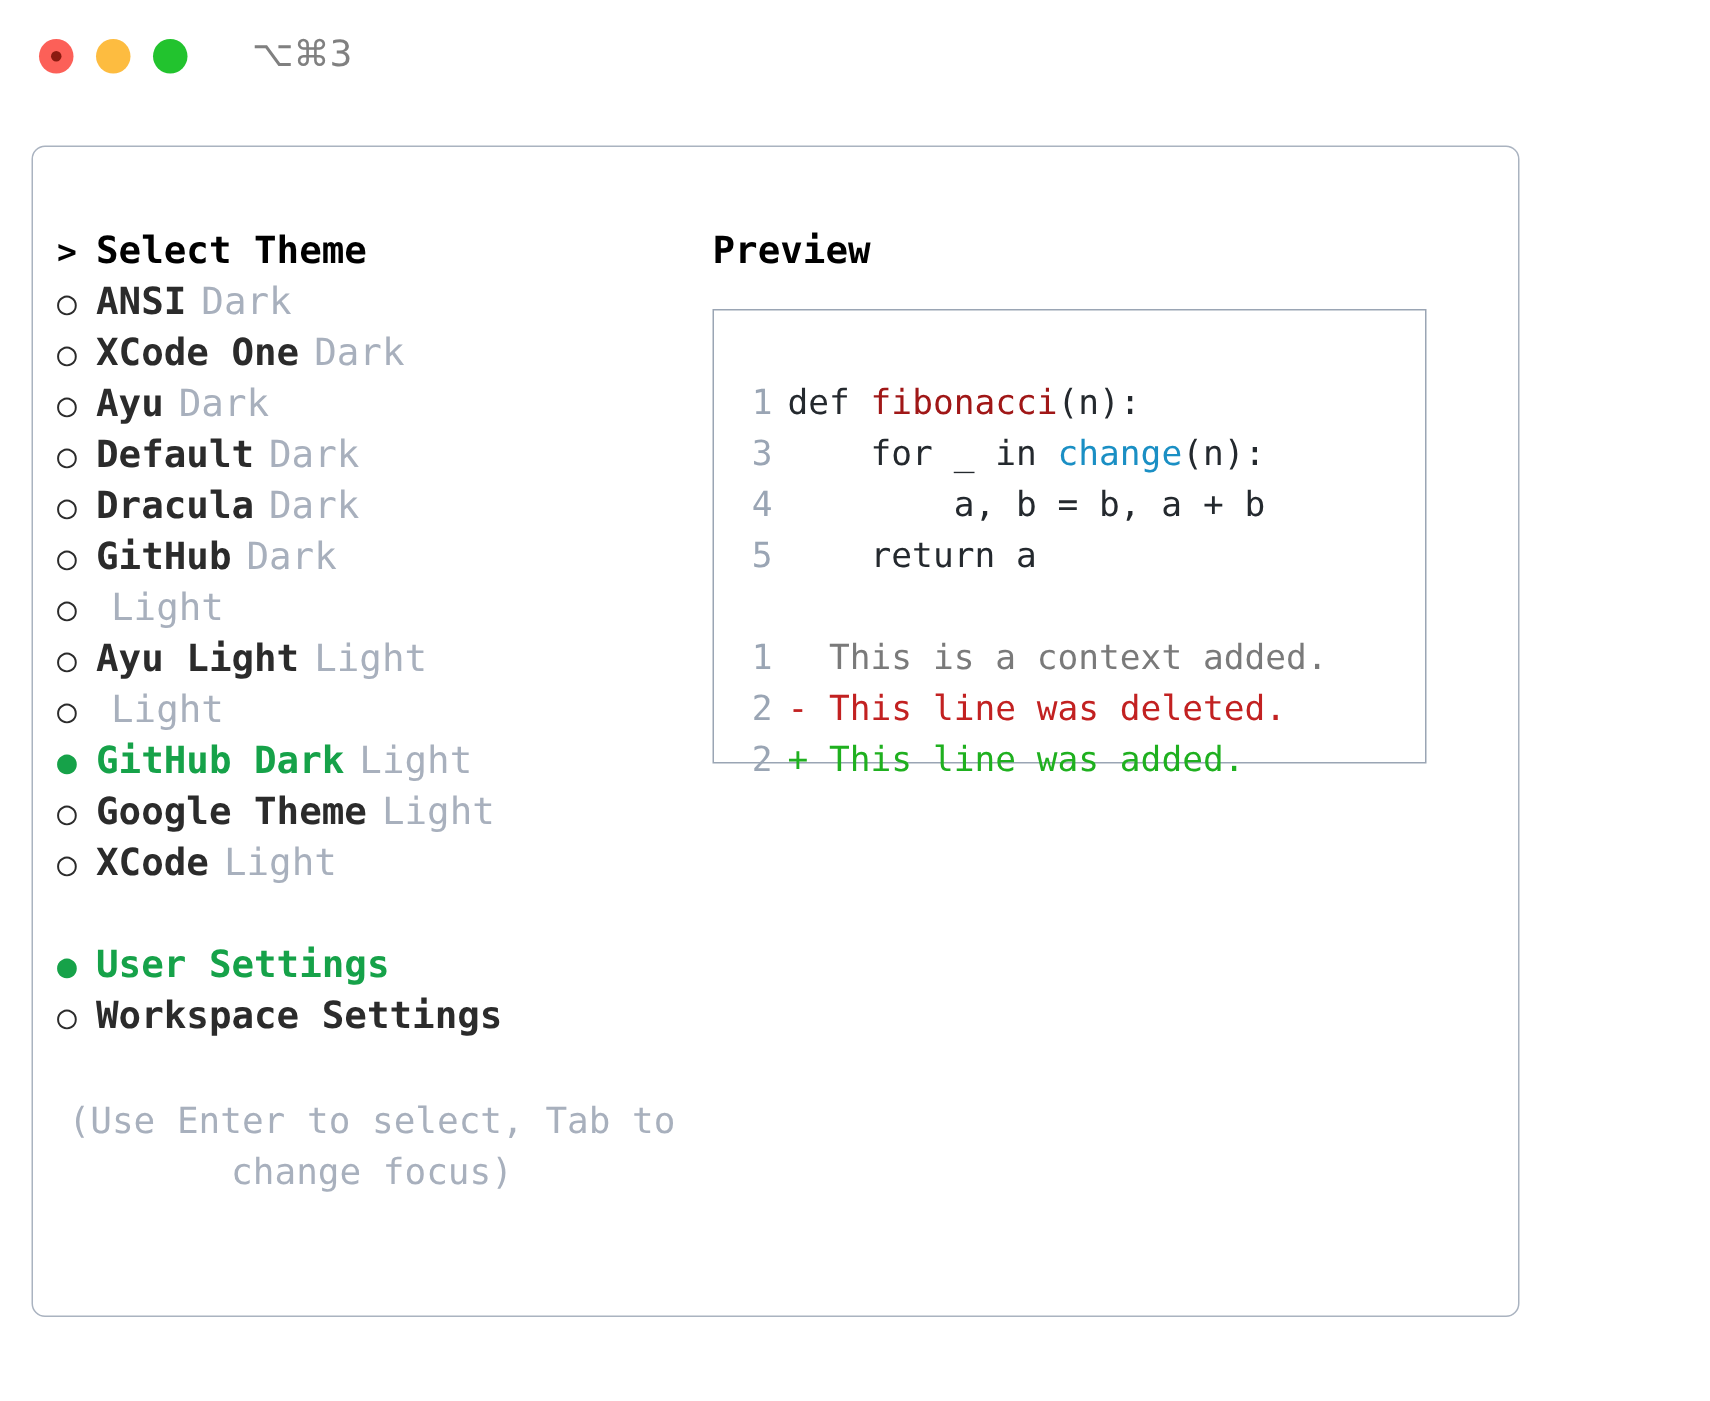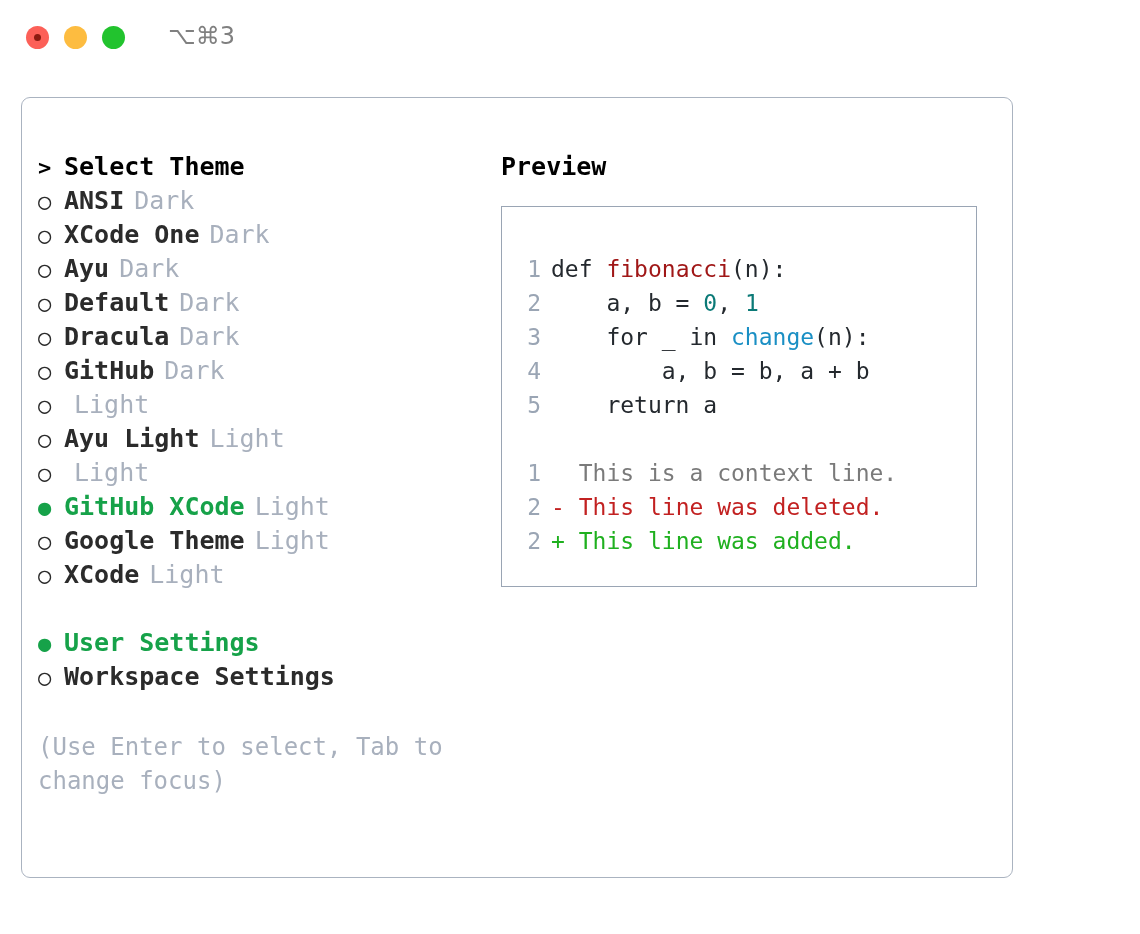--- a/index.html
+++ b/index.html
@@ -118,38 +118,39 @@
 
   .spacer-sm { height: 34px; }
 
   .hint {
     margin-top: 36px;
     font-size: 24px;
     line-height: 34px;
     color: #a8b0bd;
     width: 420px;
     white-space: pre-wrap;
+    text-align: center;
   }
 
   
   .right-col {
     position: absolute;
-    left: 479px; top: 52px;
+    left: 453px; top: 52px;
     width: 490px;
   }
   .preview-label {
     font-size: 25px;
     font-weight: bold;
     color: #000000;
     line-height: 34px;
   }
   .preview-box {
     margin-top: 22px;
     width: 476px;
-    height: 381px;
+    height: 303px;
     border: 1.5px solid #9aa5b4;
     background: #ffffff;
     box-sizing: border-box;
     position: relative;
   }
   .code-area {
     position: absolute;
     left: 13px; top: 45px;
     right: 8px;
   }
@@ -201,21 +202,21 @@
       <div id="theme-rows">
           <div class="list-row"><span class="marker">○</span><span class="row-title">ANSI</span><span class="row-tag">Dark</span></div>
           <div class="list-row"><span class="marker">○</span><span class="row-title">XCode One</span><span class="row-tag">Dark</span></div>
           <div class="list-row"><span class="marker">○</span><span class="row-title">Ayu</span><span class="row-tag">Dark</span></div>
           <div class="list-row"><span class="marker">○</span><span class="row-title">Default</span><span class="row-tag">Dark</span></div>
           <div class="list-row"><span class="marker">○</span><span class="row-title">Dracula</span><span class="row-tag">Dark</span></div>
           <div class="list-row"><span class="marker">○</span><span class="row-title">GitHub</span><span class="row-tag">Dark</span></div>
           <div class="list-row"><span class="marker">○</span><span class="row-tag">Light</span></div>
           <div class="list-row"><span class="marker">○</span><span class="row-title">Ayu Light</span><span class="row-tag">Light</span></div>
           <div class="list-row"><span class="marker">○</span><span class="row-tag">Light</span></div>
-          <div class="list-row"><span class="marker dot-on">●</span><span class="row-title sel">GitHub XCode</span><span class="row-tag">Light</span></div>
+          <div class="list-row"><span class="marker dot-on">●</span><span class="row-title sel">GitHub Dark</span><span class="row-tag">Light</span></div>
           <div class="list-row"><span class="marker">○</span><span class="row-title">Google Theme</span><span class="row-tag">Light</span></div>
           <div class="list-row"><span class="marker">○</span><span class="row-title">XCode</span><span class="row-tag">Light</span></div>
         </div>
 
       <div class="spacer-sm"></div>
 
 
       <div id="apply-rows">
           <div class="list-row"><span class="marker dot-on">●</span><span class="row-title sel">User Settings</span></div>
           <div class="list-row"><span class="marker">○</span><span class="row-title">Workspace Settings</span></div>
@@ -224,28 +225,27 @@
       <div class="hint">(Use Enter to select, Tab to change focus)</div>
     </div>
 
     <div class="right-col">
       <div class="preview-label">Preview</div>
 
       <div class="preview-box">
         <div class="code-area">
           <div id="code-rows">
               <div class="code-line"><span class="ln">1</span><span>def </span><span class="tok-fn">fibonacci</span><span>(n):</span></div>
-              <div class="code-line"><span class="ln">2</span><span>    a, b = </span><span class="tok-num">0</span><span>, </span><span class="tok-num">1</span></div>
               <div class="code-line"><span class="ln">3</span><span>    for _ in </span><span class="tok-call">change</span><span>(n):</span></div>
               <div class="code-line"><span class="ln">4</span><span>        a, b = b, a + b</span></div>
               <div class="code-line"><span class="ln">5</span><span>    return a</span></div>
             </div>
           <div class="blank-line"></div>
           <div id="diff-rows">
-              <div class="code-line"><span class="ln">1</span><span class="diff-ctx"> </span><span class="diff-ctx"> This is a context line.</span></div>
+              <div class="code-line"><span class="ln">1</span><span class="diff-ctx"> </span><span class="diff-ctx"> This is a context added.</span></div>
               <div class="code-line"><span class="ln">2</span><span class="diff-del">-</span><span class="diff-del"> This line was deleted.</span></div>
               <div class="code-line"><span class="ln">2</span><span class="diff-add">+</span><span class="diff-add"> This line was added.</span></div>
             </div>
         </div>
       </div>
     </div>
 
   </div>
 </div>
 

